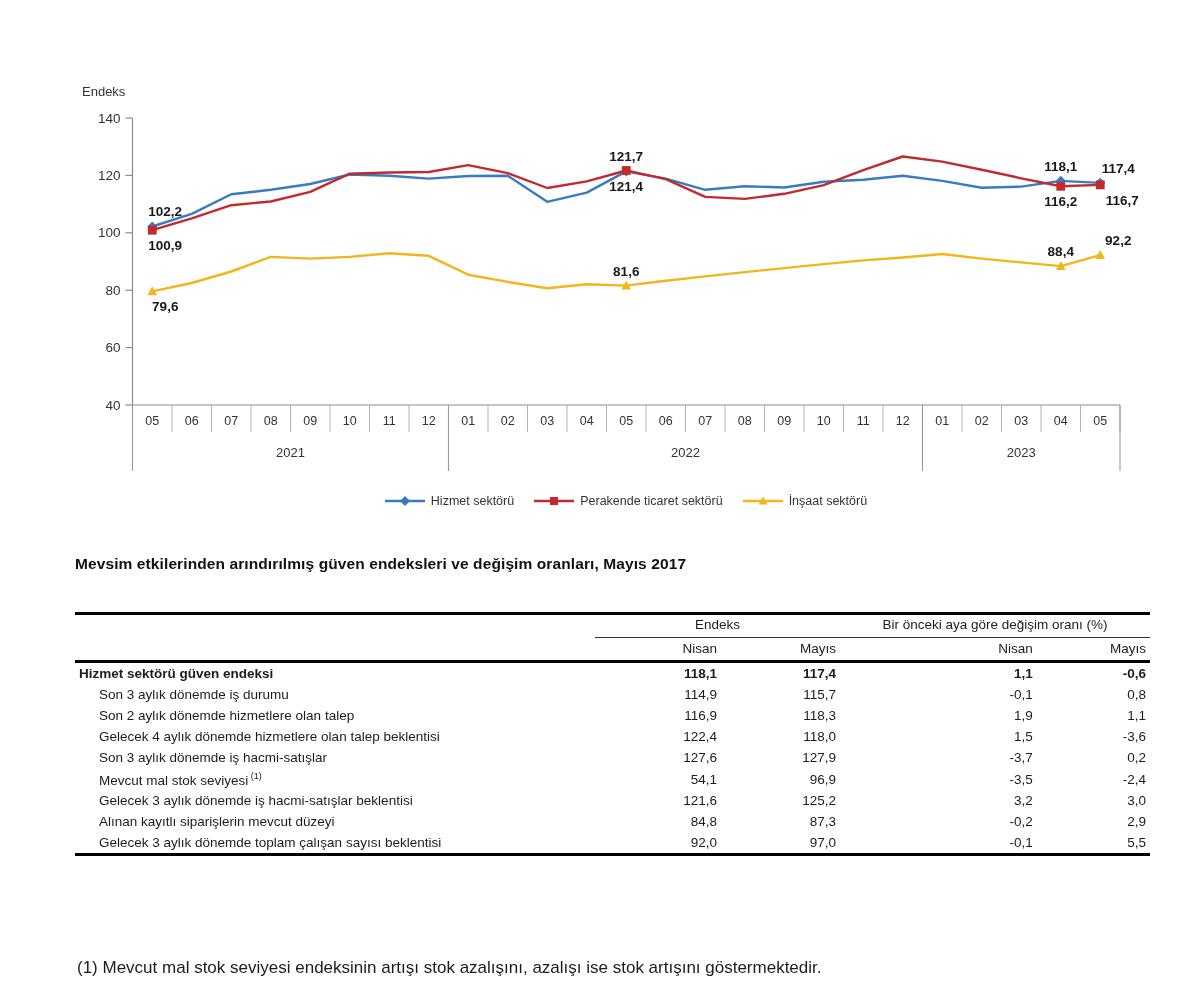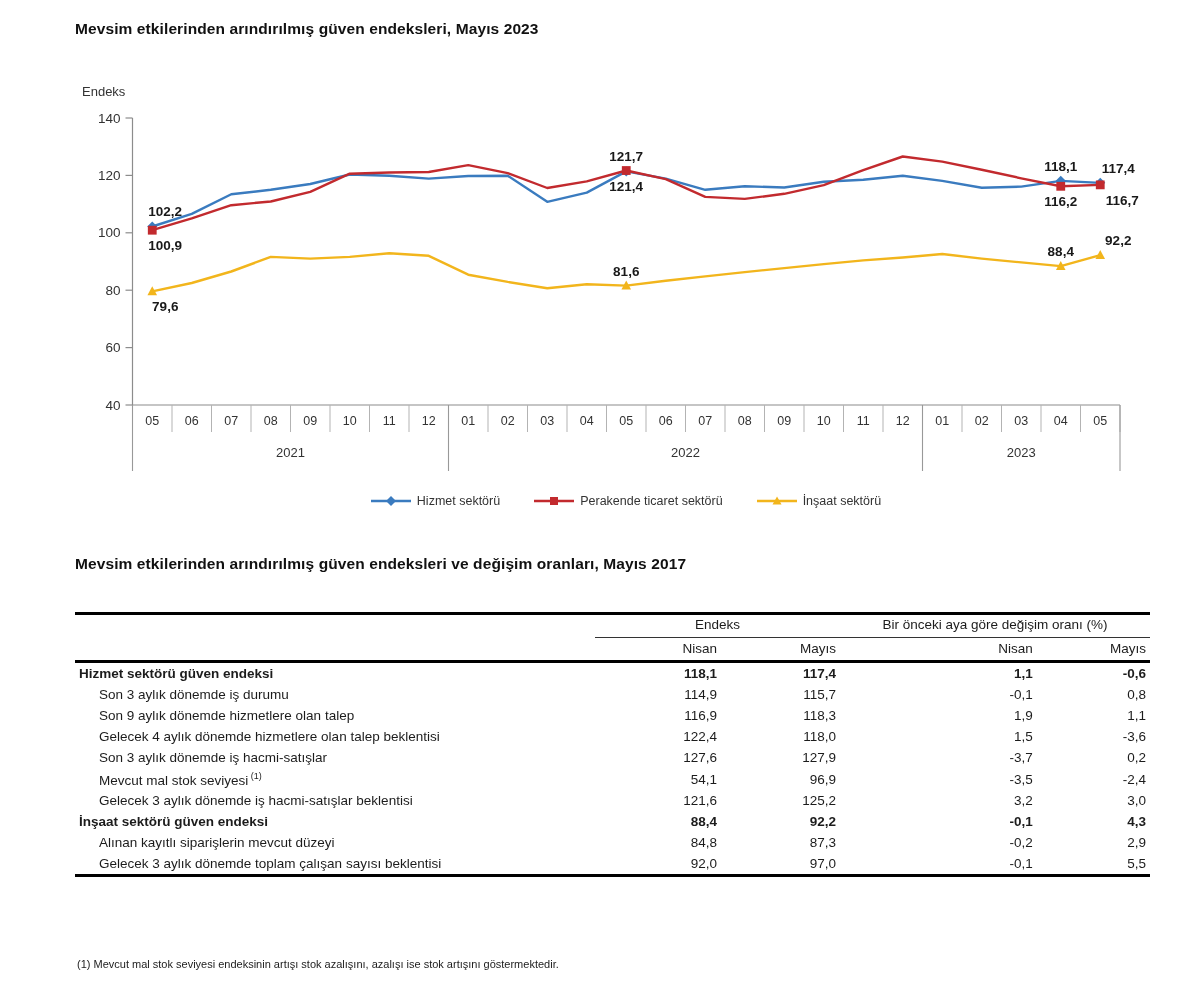--- a/index.html
+++ b/index.html
@@ -3,41 +3,40 @@
 <meta charset="utf-8">
 <style>
   html,body{margin:0;padding:0;background:#fff;}
   body{font-family:"Liberation Sans","DejaVu Sans",sans-serif;color:#222;}
   .page{position:relative;width:1200px;height:1000px;background:#fff;overflow:hidden;}
   .title{position:absolute;left:75px;margin:0;font-size:15.5px;font-weight:bold;color:#111;letter-spacing:.1px;}
   #title1{top:20px;}
   #title2{top:555px;}
   .chart-wrap{position:absolute;left:0;top:80px;width:1200px;height:400px;}
   svg{font-family:"Liberation Sans","DejaVu Sans",sans-serif;}
-  .legend{position:absolute;top:494px;left:0;width:1200px;display:flex;justify-content:center;gap:32px;padding-left:50px;box-sizing:border-box;}
+  .legend{position:absolute;top:494px;left:0;width:1200px;display:flex;justify-content:center;gap:18px;padding-left:50px;box-sizing:border-box;}
   .legend-item{display:flex;align-items:center;gap:4px;font-size:12.5px;color:#333;}
   .data-table{position:absolute;left:75px;top:612px;width:1075px;border-collapse:collapse;table-layout:fixed;font-size:13.5px;color:#1c1c1c;border-top:3px solid #000;}
   .data-table th{font-weight:normal;}
   .grp{text-align:center;vertical-align:bottom;border-bottom:1.5px solid #333;padding:2px 14px 3px 14px;font-size:13.5px;color:#1c1c1c;line-height:1.25;}
   .sub-row th{padding:3px 4px 4px 4px;border-bottom:3px solid #000;}
   .sub-row .num{text-align:right;margin-top:24px;}
   .data-table td{padding:3px 4px;overflow:hidden;white-space:nowrap;}
   .data-table td.num{text-align:right;}
   .data-table tr.bold td{font-weight:bold;}
   .data-table td.lbl.ind{padding-left:24px;}
   .data-table tbody{border-bottom:3px solid #000;}
   sup{font-size:9px;}
-  .footnote{position:absolute;left:77px;top:958px;margin:0;font-size:11px;color:#1c1c1c;}
+  .footnote{position:absolute;left:77px;top:958px;margin:0;font-size:17px;color:#1c1c1c;}
 </style>
 </head>
 <body>
 
 <div class="page">
 
-  <h1 class="title" id="title1">Mevsim etkilerinden arındırılmış güven endeksleri, Mayıs 2023</h1>
 
   <div class="chart-wrap">
     <svg id="chart-svg" width="1200" height="400">
         <text x="82" y="16" font-size="13" text-anchor="start" fill="#333">Endeks</text>
         <line x1="132.5" y1="38" x2="132.5" y2="325" stroke="#8c8c8c" stroke-width="1.2"></line>
         <line x1="125.5" y1="38" x2="132.5" y2="38" stroke="#8c8c8c" stroke-width="1.2"></line>
         <text x="120.5" y="42.5" font-size="13.5" text-anchor="end" fill="#333">140</text>
         <line x1="125.5" y1="95.39999999999998" x2="132.5" y2="95.39999999999998" stroke="#8c8c8c" stroke-width="1.2"></line>
         <text x="120.5" y="99.89999999999998" font-size="13.5" text-anchor="end" fill="#333">120</text>
         <line x1="125.5" y1="152.79999999999998" x2="132.5" y2="152.79999999999998" stroke="#8c8c8c" stroke-width="1.2"></line>
@@ -200,21 +199,21 @@
           <td class="num">-0,6</td>
         </tr>
         <tr>
           <td class="lbl ind">Son 3 aylık dönemde iş durumu</td>
           <td class="num">114,9</td>
           <td class="num">115,7</td>
           <td class="num">-0,1</td>
           <td class="num">0,8</td>
         </tr>
         <tr>
-          <td class="lbl ind">Son 9 aylık dönemde hizmetlere olan talep</td>
+          <td class="lbl ind">Son 2 aylık dönemde hizmetlere olan talep</td>
           <td class="num">116,9</td>
           <td class="num">118,3</td>
           <td class="num">1,9</td>
           <td class="num">1,1</td>
         </tr>
         <tr>
           <td class="lbl ind">Gelecek 4 aylık dönemde hizmetlere olan talep beklentisi</td>
           <td class="num">122,4</td>
           <td class="num">118,0</td>
           <td class="num">1,5</td>
@@ -234,27 +233,20 @@
           <td class="num">-3,5</td>
           <td class="num">-2,4</td>
         </tr>
         <tr>
           <td class="lbl ind">Gelecek 3 aylık dönemde iş hacmi-satışlar beklentisi</td>
           <td class="num">121,6</td>
           <td class="num">125,2</td>
           <td class="num">3,2</td>
           <td class="num">3,0</td>
         </tr>
-        <tr class="bold">
-          <td class="lbl">İnşaat sektörü güven endeksi</td>
-          <td class="num">88,4</td>
-          <td class="num">92,2</td>
-          <td class="num">-0,1</td>
-          <td class="num">4,3</td>
-        </tr>
         <tr>
           <td class="lbl ind">Alınan kayıtlı siparişlerin mevcut düzeyi</td>
           <td class="num">84,8</td>
           <td class="num">87,3</td>
           <td class="num">-0,2</td>
           <td class="num">2,9</td>
         </tr>
         <tr>
           <td class="lbl ind">Gelecek 3 aylık dönemde toplam çalışan sayısı beklentisi</td>
           <td class="num">92,0</td>

